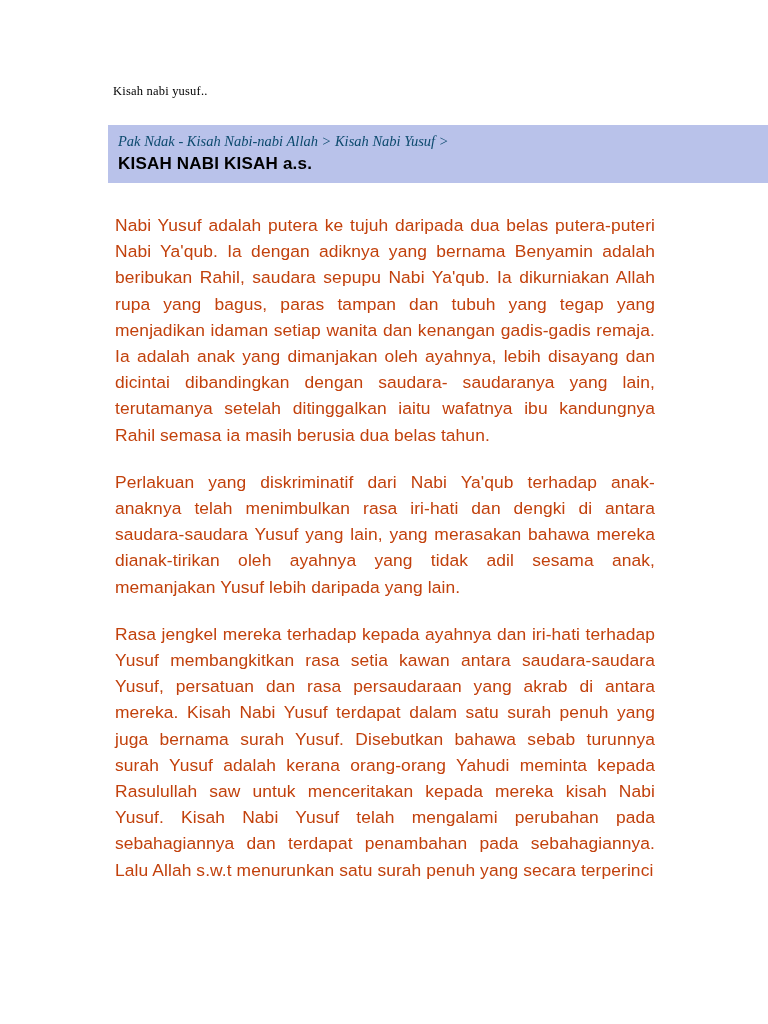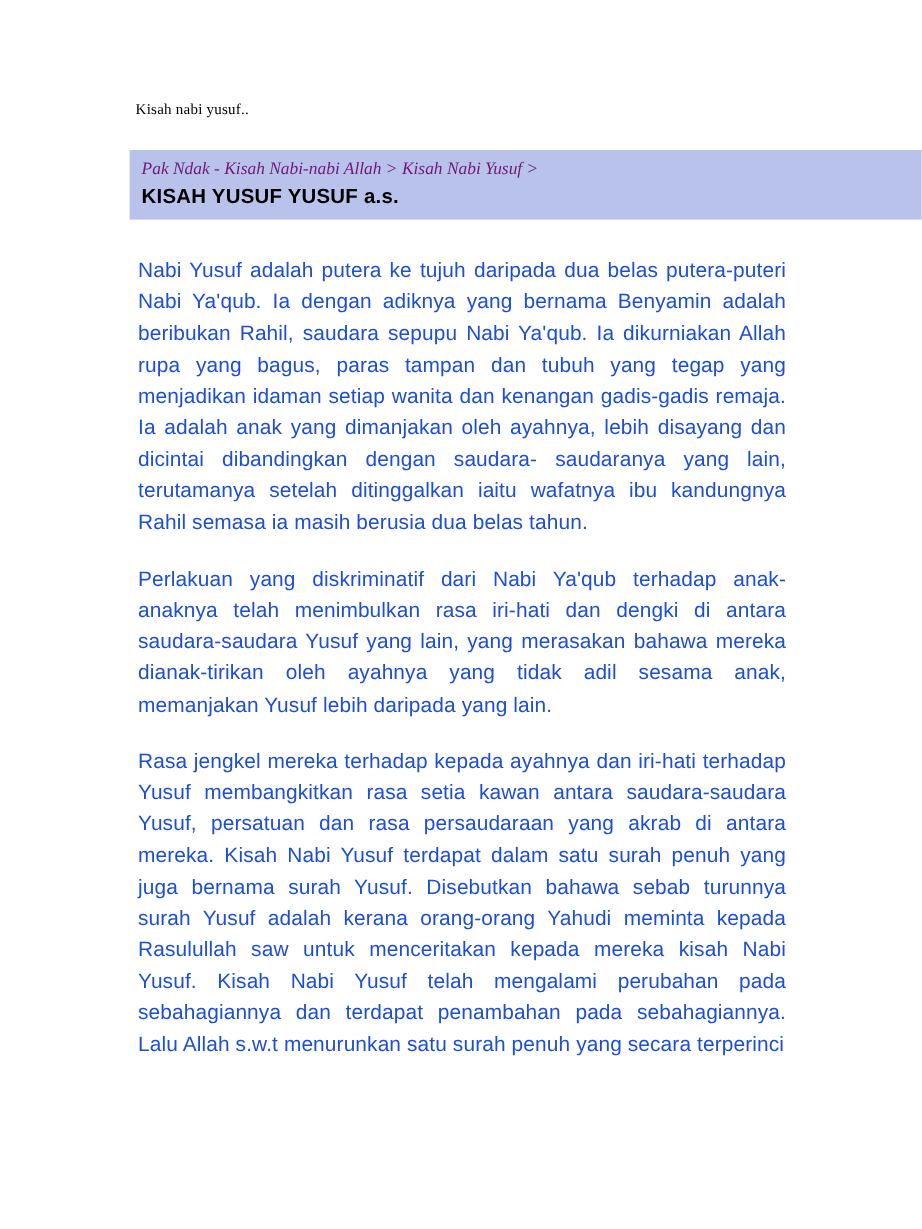--- a/index.html
+++ b/index.html
@@ -35,21 +35,21 @@
     top: 125px;
     width: 660px;
     background: #b9c2ea;
     padding: 7px 0 9px 10px;
     box-sizing: border-box;
   }
   .breadcrumb {
     font-family: "Liberation Serif", serif;
     font-style: italic;
     font-size: 14.5px;
-    color: #701a75;
+    color: #0c4a6e;
     line-height: 1.35;
   }
   .band-title {
     font-family: "Liberation Sans", sans-serif;
     font-weight: bold;
     font-size: 17px;
     color: #000000;
     margin-top: 2px;
     letter-spacing: 0.2px;
   }
@@ -57,37 +57,37 @@
     position: absolute;
     left: 115px;
     top: 212px;
     width: 540px;
   }
   .para {
     font-size: 17.4px;
     line-height: 26.2px;
     text-align: justify;
     margin: 0 0 21px 0;
-    color: #1d4ed8;
+    color: #c2410c;
     letter-spacing: 0.1px;
   }
   .para:last-child {
     margin-bottom: 12px;
   }
 </style>
 </head>
 <body>
 
 <div class="page">
 
   <div class="doc-header">Kisah nabi yusuf..</div>
 
   <div class="title-band">
     <div class="breadcrumb">Pak Ndak - Kisah Nabi-nabi Allah &gt; Kisah Nabi Yusuf &gt;</div>
-    <div class="band-title">KISAH YUSUF YUSUF a.s.</div>
+    <div class="band-title">KISAH NABI KISAH a.s.</div>
   </div>
 
   <div class="content">
     <p class="para">Nabi Yusuf adalah putera ke tujuh daripada dua belas putera-puteri Nabi Ya'qub. Ia dengan adiknya yang bernama Benyamin adalah beribukan Rahil, saudara sepupu Nabi Ya'qub. Ia dikurniakan Allah rupa yang bagus, paras tampan dan tubuh yang tegap yang menjadikan idaman setiap wanita dan kenangan gadis-gadis remaja. Ia adalah anak yang dimanjakan oleh ayahnya, lebih disayang dan dicintai dibandingkan dengan saudara- saudaranya yang lain, terutamanya setelah ditinggalkan iaitu wafatnya ibu kandungnya Rahil semasa ia masih berusia dua belas tahun.</p>
     <p class="para">Perlakuan yang diskriminatif dari Nabi Ya'qub terhadap anak-anaknya telah menimbulkan rasa iri-hati dan dengki di antara saudara-saudara Yusuf yang lain, yang merasakan bahawa mereka dianak-tirikan oleh ayahnya yang tidak adil sesama anak, memanjakan Yusuf lebih daripada yang lain.</p>
     <p class="para">Rasa jengkel mereka terhadap kepada ayahnya dan iri-hati terhadap Yusuf membangkitkan rasa setia kawan antara saudara-saudara Yusuf, persatuan dan rasa persaudaraan yang akrab di antara mereka. Kisah Nabi Yusuf terdapat dalam satu surah penuh yang juga bernama surah Yusuf. Disebutkan bahawa sebab turunnya surah Yusuf adalah kerana orang-orang Yahudi meminta kepada Rasulullah saw untuk menceritakan kepada mereka kisah Nabi Yusuf. Kisah Nabi Yusuf telah mengalami perubahan pada sebahagiannya dan terdapat penambahan pada sebahagiannya. Lalu Allah s.w.t menurunkan satu surah penuh yang secara terperinci</p>
   </div>
 
 </div>
 

